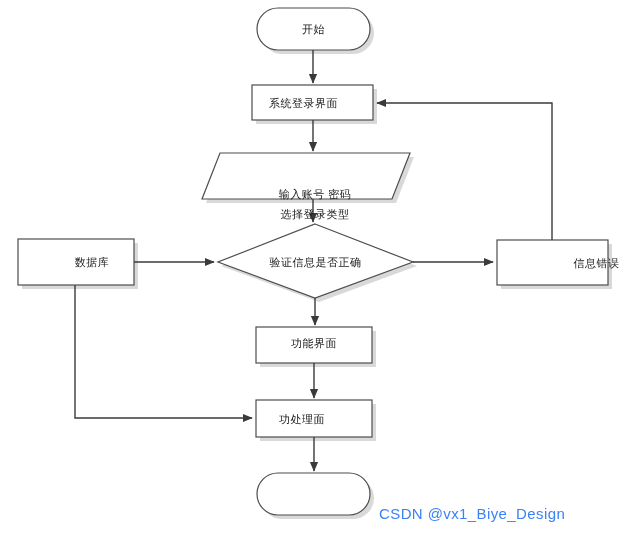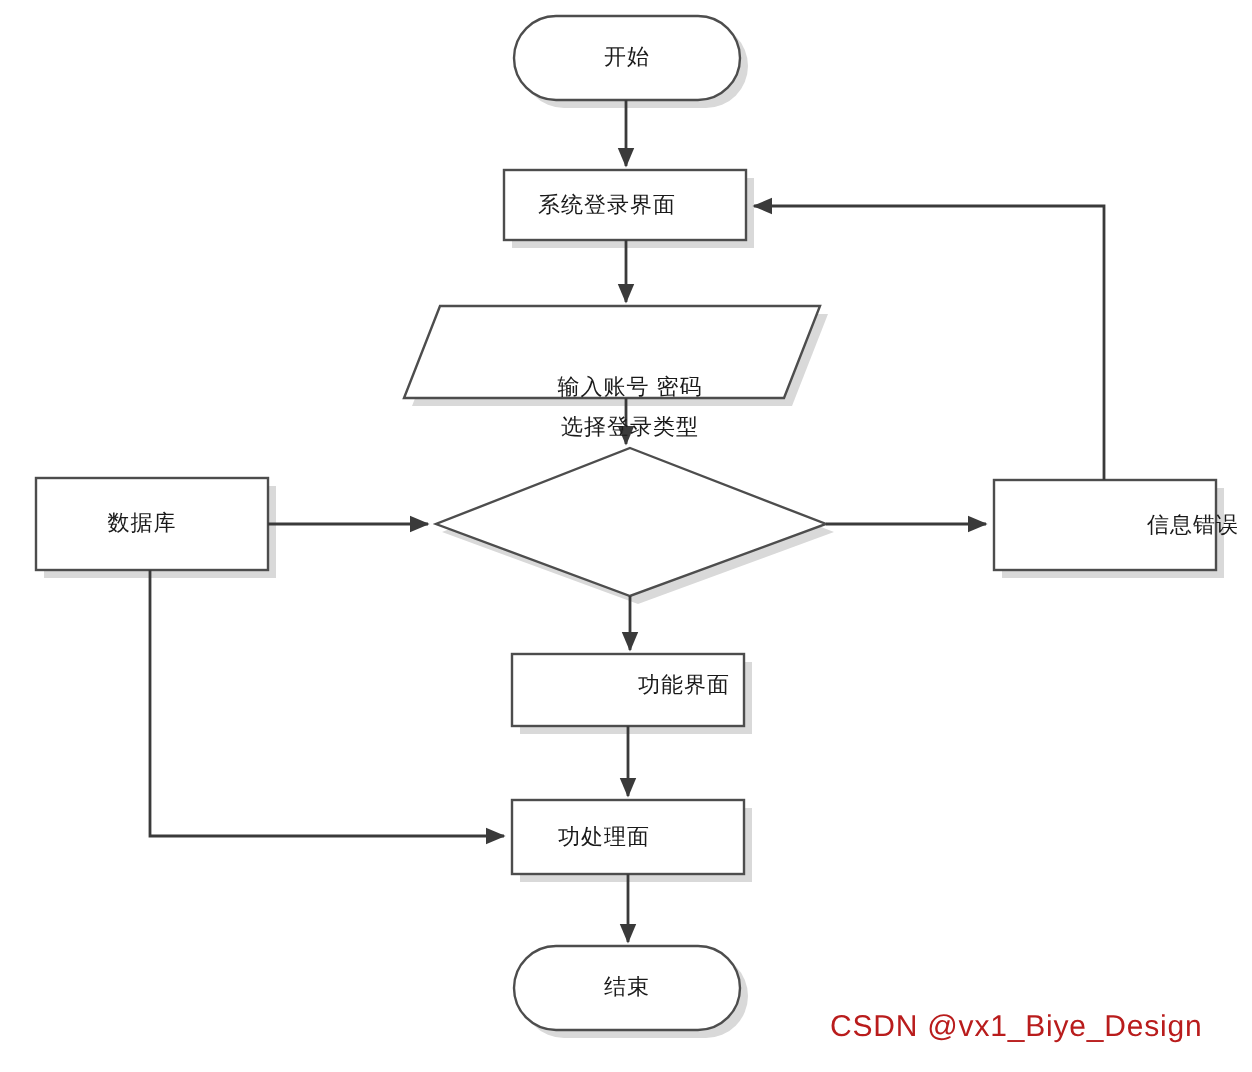--- a/index.html
+++ b/index.html
@@ -39,31 +39,31 @@
     font-size: 11px;
     line-height: 20px;
     letter-spacing: 0.5px;
     pointer-events: none;
     white-space: pre-line;
   }
   .label-start   { left: 257px; top: 8px;   width: 113px; height: 42px; }
   .label-login   { left: 252px; top: 85px;  width: 103px; height: 35px; text-align: center; }
   .label-input   { left: 220px; top: 153px; width: 190px; height: 46px; margin-top: 28px; }
   .label-verify  { left: 238px; top: 244px; width: 155px; height: 36px; }
-  .label-db      { left: 13px;  top: 239px; width: 116px; height: 46px; }
+  .label-db      { left: 34px;  top: 239px; width: 116px; height: 46px; }
   .label-error   { left: 497px; top: 240px; width: 111px; height: 45px; margin-left: 44px; }
-  .label-func    { left: 256px; top: 327px; width: 116px; height: 32px; padding-left: 28px; }
+  .label-func    { left: 256px; top: 327px; width: 116px; height: 32px; }
   .label-proc    { left: 256px; top: 400px; width: 92px; height: 37px; }
   .label-end     { left: 257px; top: 473px; width: 113px; height: 42px; }
   .watermark {
     position: absolute;
-    left: 415px;
+    left: 379px;
     top: 505px;
     font-size: 15px;
-    color: #b91c1c;
+    color: #3b82f6;
     letter-spacing: 0.4px;
     white-space: nowrap;
   }
 </style>
 </head>
 <body>
 
 <div id="canvas-root">
 
   <svg class="flow-svg" viewBox="0 0 626 536">
@@ -108,20 +108,20 @@
       <path d="M 314 363 L 314 398" marker-end="url(#arrow)"></path>
       <path d="M 75 285 L 75 418 L 252 418" marker-end="url(#arrow)"></path>
       <path d="M 314 437 L 314 471" marker-end="url(#arrow)"></path>
     </g>
   </svg>
 
   <div class="node-label label-start">开始</div>
   <div class="node-label label-login">系统登录界面</div>
   <div class="node-label label-input">输入账号 密码
 选择登录类型</div>
+  <div class="node-label label-verify">验证信息是否正确</div>
   <div class="node-label label-db">数据库</div>
   <div class="node-label label-error">信息错误</div>
   <div class="node-label label-func">功能界面</div>
   <div class="node-label label-proc">功处理面</div>
-  <div class="node-label label-end">结束</div>
 
   <div class="watermark">CSDN @vx1_Biye_Design</div>
 </div>
 
 </body></html>

